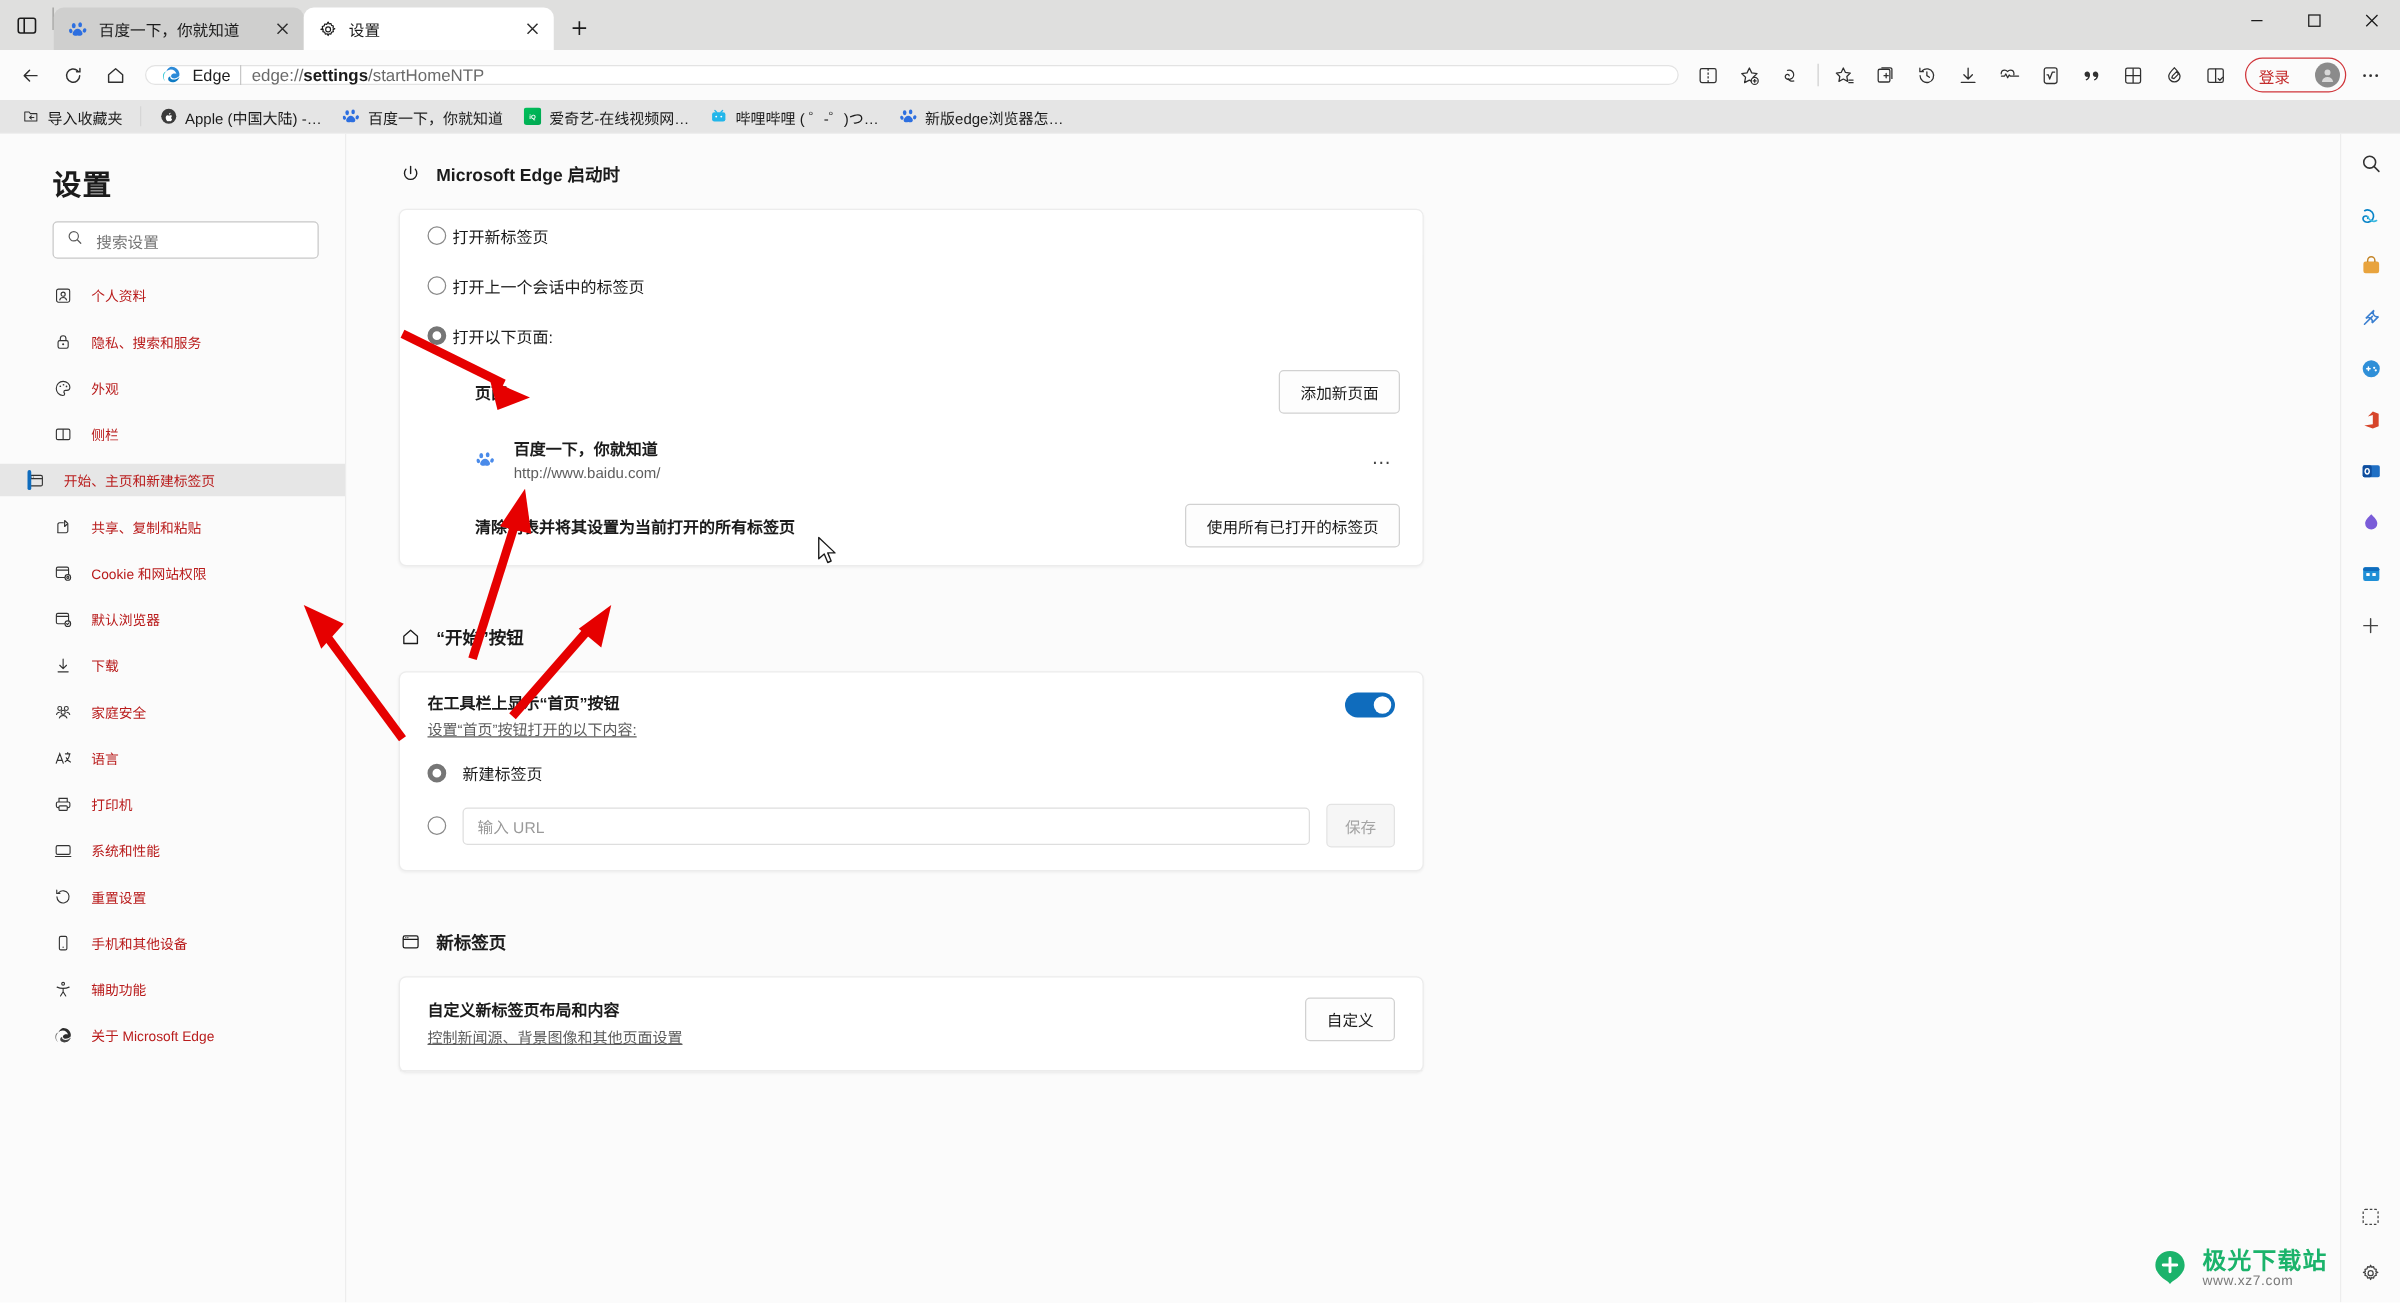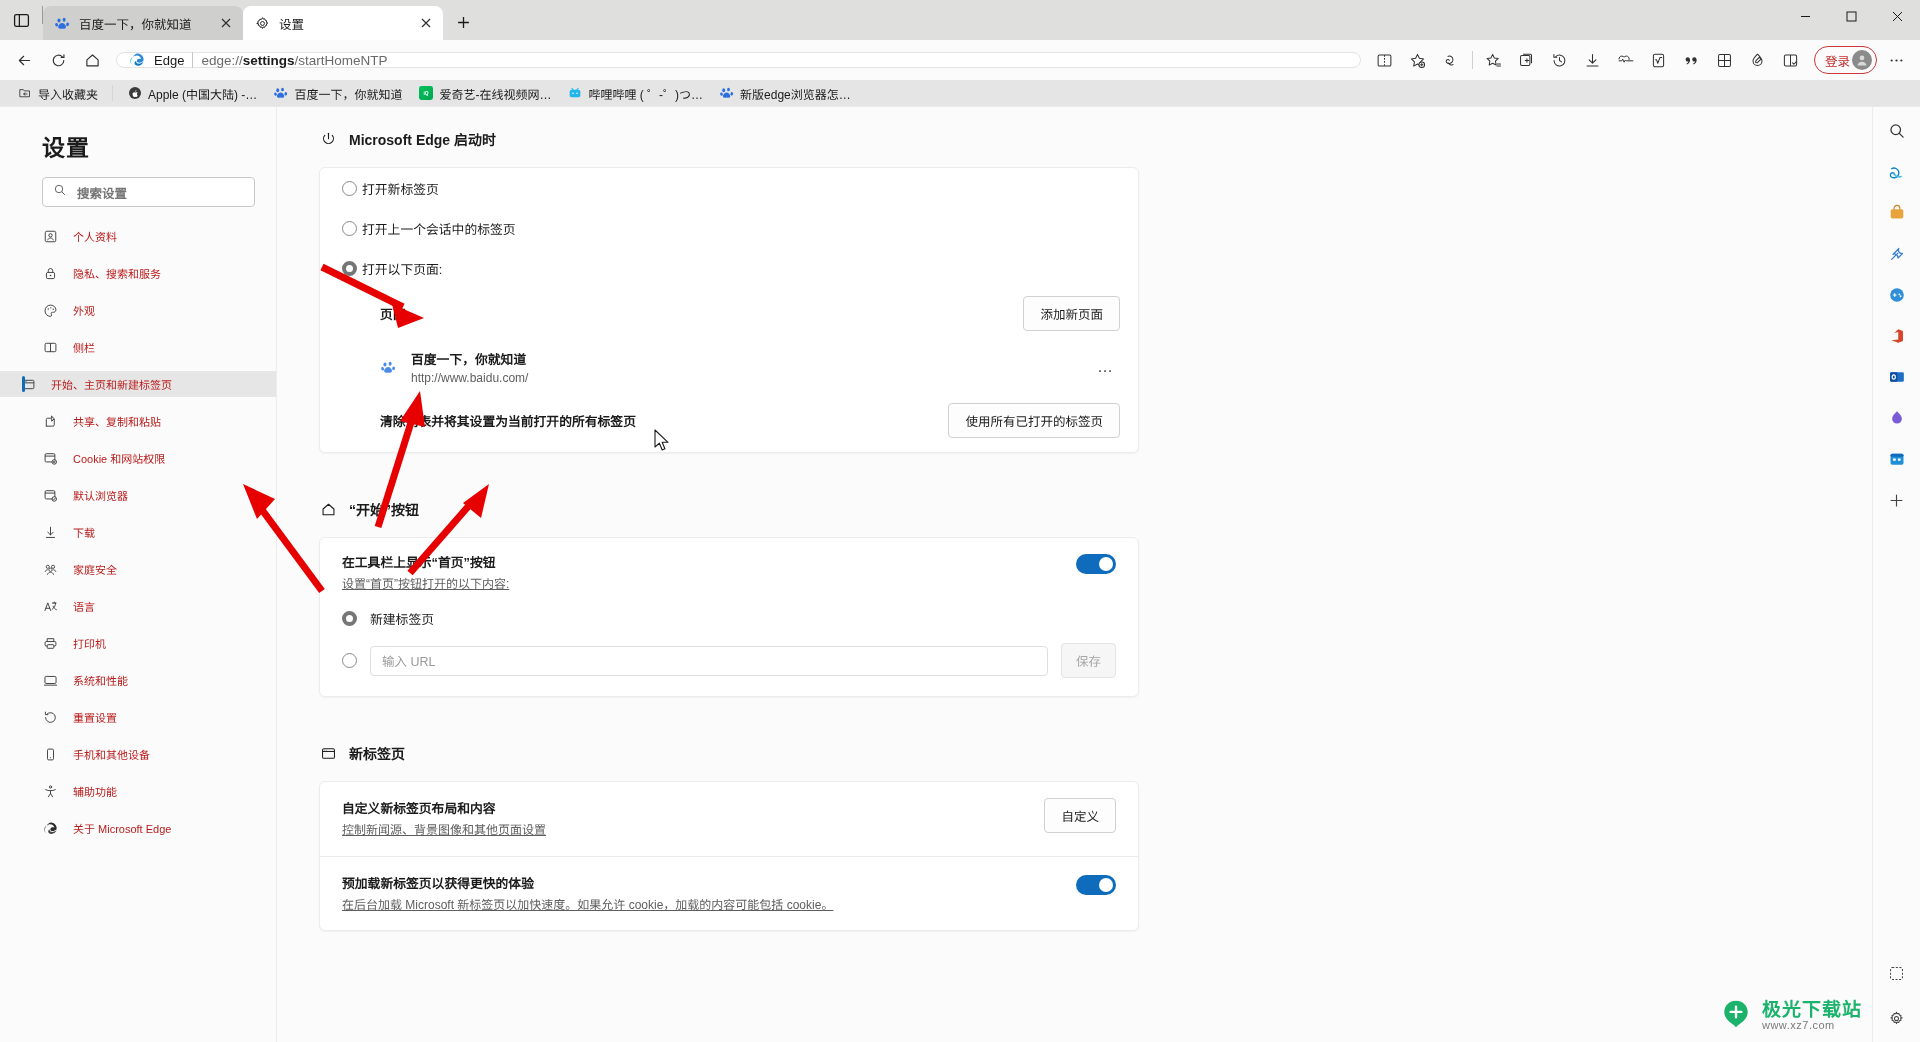--- a/index.html
+++ b/index.html
@@ -56,21 +56,21 @@
     min-width: 0;
   }
   .omnibox .edge-logo { width:17px;height:17px;flex:0 0 17px; }
   .omnibox .edge-label { font-size:13px; color:#1b1b1b; }
   .omnibox .ob-sep { width:1px; height:16px; background:#c7c7c7; }
   .omnibox .url { font-size:13.5px; color:#6a6a6a; white-space:nowrap; overflow:hidden; }
   .omnibox .url b { color:#1b1b1b; font-weight:700; }
   .tb-right { display:flex; align-items:center; gap:1px; }
   .tb-divider { width:1px; height:18px; background:#d0d0d0; margin:0 4px; }
   .signin-pill {
-    display:flex; align-items:center; gap:2px; height:28px; padding:0 4px 0 10px;
+    display:flex; align-items:center; gap:20px; height:28px; padding:0 4px 0 10px;
     border:1px solid #d0353a; border-radius:15px; margin-left:6px; margin-right:2px;
   }
   .signin-pill .txt { font-size:12.5px; color:#c42b2b; white-space:nowrap;}
   .avatar { width:20px;height:20px;border-radius:50%;background:#8b8b8b; display:flex;align-items:center;justify-content:center; }
 
   
   .bookmarks {
     height: 27px; flex:0 0 27px; background:#e5e5e5; display:flex; align-items:center;
     padding: 0 10px; gap: 2px; border-bottom:1px solid #eaeaea;
   }
@@ -89,21 +89,21 @@
   .settings-nav {
     width: 277px; flex:0 0 277px; background:#fbfbfb; padding-top: 22px;
     border-right:1px solid #ededed; position:relative;
   }
   .settings-title { font-size:23px; font-weight:600; color:#1b1b1b; padding: 0 0 14px 42px; letter-spacing:1px;}
   .search-wrap { padding: 0 21px 0 42px; }
   .search-box {
     height:30px; border:1px solid #c8c8c8; border-radius:4px; background:#fff;
     display:flex; align-items:center; gap:10px; padding: 0 10px;
   }
-  .search-box .ph { font-size:12.5px; color:#767676;font-weight:bold; }
+  .search-box .ph { font-size:12.5px; color:#767676; }
   .nav-list { margin-top: 16px; }
   .nav-item {
     height: 26px; display:flex; align-items:center; gap:14px;
     padding-left: 42px; position:relative; font-size:11px; color:#b91c1c;
     margin-bottom: 0;
   }
   .nav-item .ni-ico { width:17px; height:17px; flex:0 0 17px; display:flex;align-items:center;justify-content:center; color:#333;}
   .nav-item.selected { background:#e6e6e6;padding-left:20px; }
   .nav-item.selected::before {
     content:""; position:absolute; left:42px; top:50%; transform:translateY(-50%);
@@ -787,27 +787,20 @@
 
         <div class="card">
           <div class="setting-row" style="padding-top:16px;padding-bottom:16px;">
             <span class="txtcol">
               <div class="st-title">自定义新标签页布局和内容</div>
               <div class="st-desc">控制新闻源、背景图像和其他页面设置</div>
             </span>
             <button class="btn">自定义</button>
           </div>
           <div class="divider-line"></div>
-          <div class="setting-row" style="padding-top:16px;padding-bottom:16px;">
-            <span class="txtcol">
-              <div class="st-title">预加载新标签页以获得更快的体验</div>
-              <div class="st-desc">在后台加载 Microsoft 新标签页以加快速度。如果允许 cookie，加载的内容可能包括 cookie。</div>
-            </span>
-            <span class="toggle"></span>
-          </div>
         </div>
 
       </div>
     </div>
 
     <div class="edge-sidebar">
       <div class="esb-ico">
         <svg width="18" height="18" viewBox="0 0 20 20" fill="none" stroke="#333" stroke-width="1.4">
             <circle cx="8.6" cy="8.6" r="5.3"></circle>
             <path d="M12.6 12.6l4.2 4.2" stroke-linecap="round"></path>

